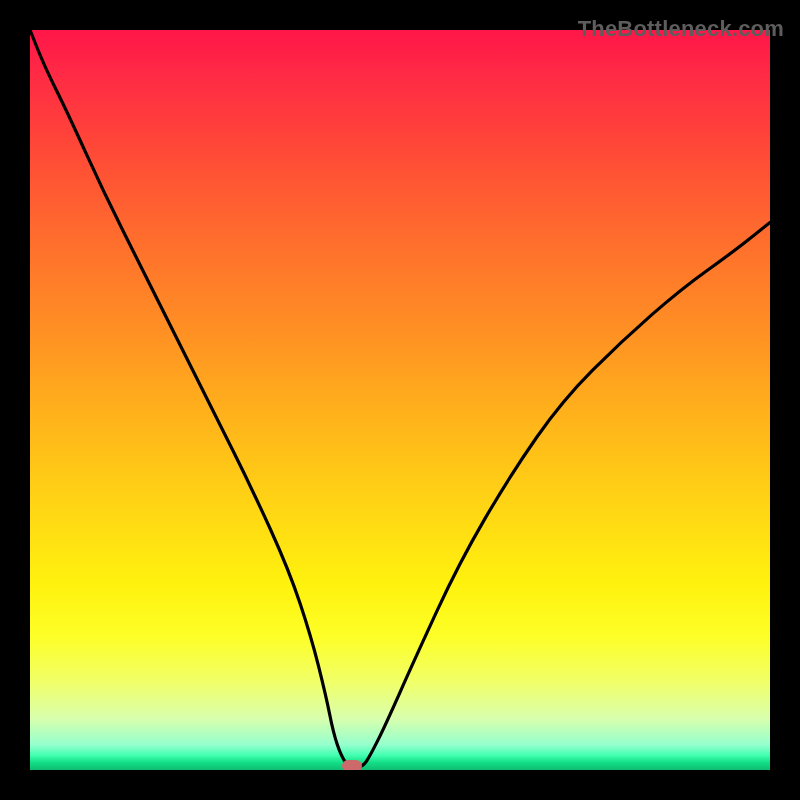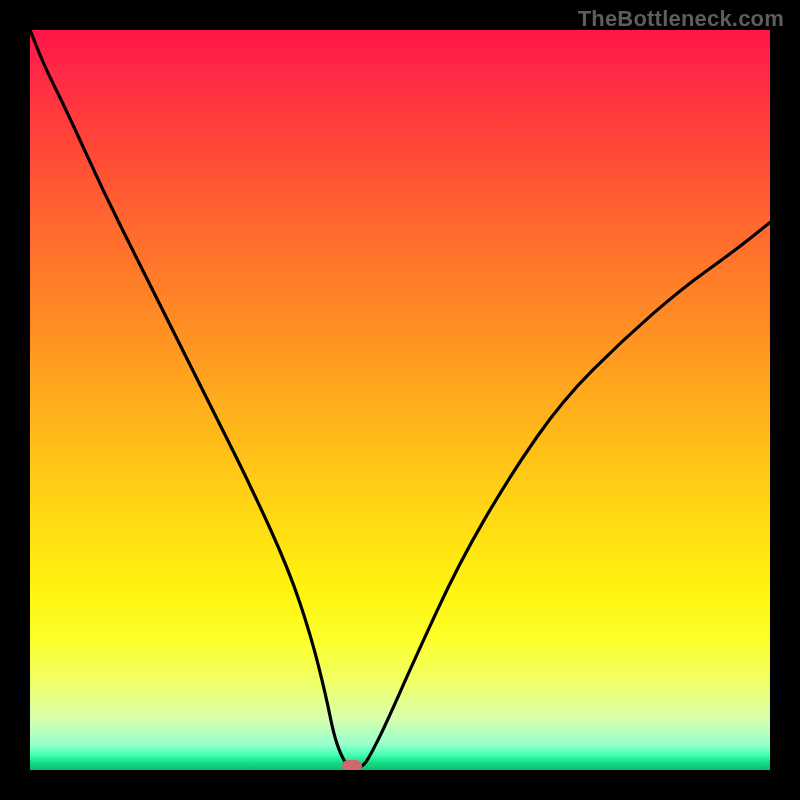--- a/index.html
+++ b/index.html
@@ -12,21 +12,21 @@
     font-family: Arial, Helvetica, sans-serif;
   }
   .frame {
     position: relative;
     width: 800px;
     height: 800px;
     background: #000;
   }
   .watermark {
     position: absolute;
-    top: 6px;
+    top: 16px;
     right: 16px;
     color: #5d5d5d;
     font-size: 22px;
     font-weight: 600;
     letter-spacing: 0.2px;
     z-index: 10;
   }
   .plot-area {
     position: absolute;
     left: 30px;

